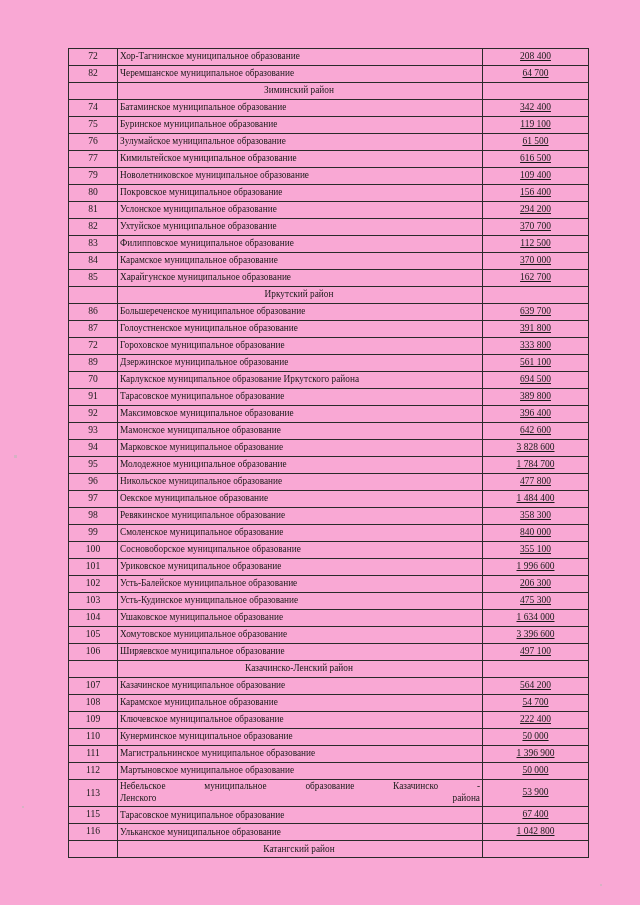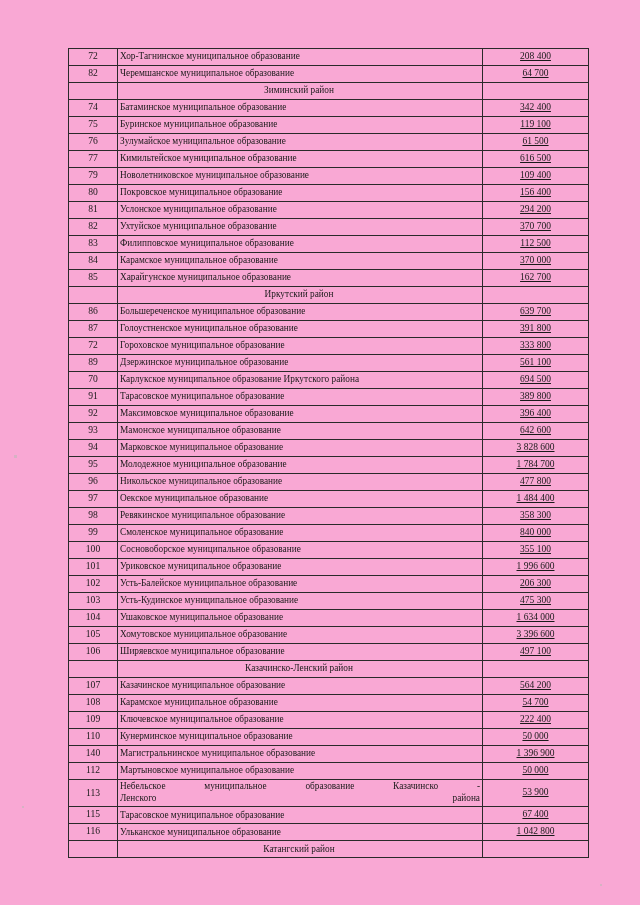--- a/index.html
+++ b/index.html
@@ -292,21 +292,21 @@
             <td class="col-num">109</td>
             <td class="col-name">Ключевское муниципальное образование</td>
             <td class="col-sum">222 400</td>
           </tr>
           <tr>
             <td class="col-num">110</td>
             <td class="col-name">Кунерминское муниципальное образование</td>
             <td class="col-sum">50 000</td>
           </tr>
           <tr>
-            <td class="col-num">140</td>
+            <td class="col-num">111</td>
             <td class="col-name">Магистральнинское муниципальное образование</td>
             <td class="col-sum">1 396 900</td>
           </tr>
           <tr>
             <td class="col-num">112</td>
             <td class="col-name">Мартыновское муниципальное образование</td>
             <td class="col-sum">50 000</td>
           </tr>
           <tr>
             <td class="col-num two-line">113</td>

